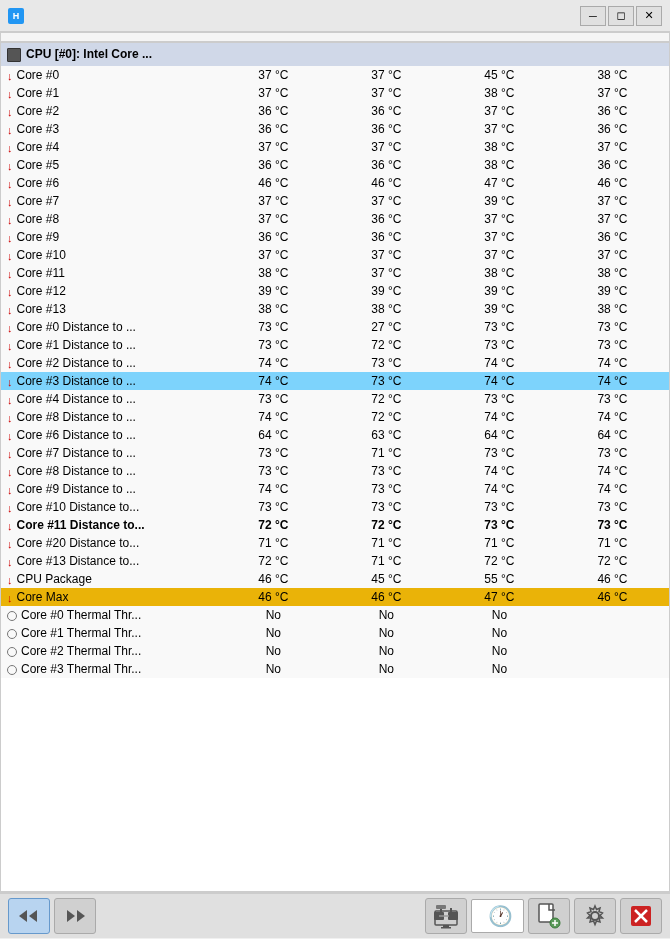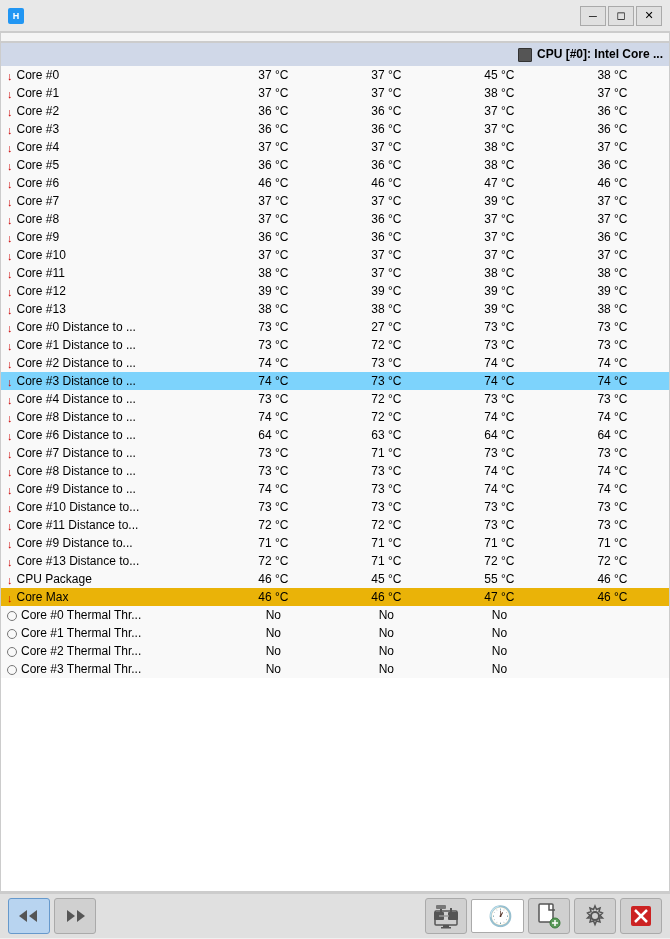--- a/index.html
+++ b/index.html
@@ -86,21 +86,20 @@
     th:nth-child(5) { width: 110px; }
 
     tbody tr {
       background: white;
     }
     tbody tr:nth-child(even) {
       background: #f9f9f9;
     }
     tbody tr.section-header {
       background: #d0d8e8;
-      text-align: right;
     }
     tbody tr.section-header td {
       font-weight: bold;
       padding: 4px 6px;
     }
     tbody td {
       padding: 2px 6px;
       font-size: 12px;
       color: #000;
       white-space: nowrap;
@@ -348,29 +347,29 @@
           <td>74 °C</td>
           <td>74 °C</td>
         </tr>
         <tr>
           <td><span style="color: rgb(204, 0, 0); font-size: 11px; margin-right: 4px; vertical-align: middle;">↓</span><span>Core #10 Distance to...</span></td>
           <td>73 °C</td>
           <td>73 °C</td>
           <td>73 °C</td>
           <td>73 °C</td>
         </tr>
-        <tr style="background: rgb(249, 249, 249);">
+        <tr style="background: rgb(249, 249, 249); font-weight: bold;">
           <td><span style="color: rgb(204, 0, 0); font-size: 11px; margin-right: 4px; vertical-align: middle;">↓</span><span>Core #11 Distance to...</span></td>
           <td>72 °C</td>
           <td>72 °C</td>
           <td>73 °C</td>
           <td>73 °C</td>
         </tr>
         <tr>
-          <td><span style="color: rgb(204, 0, 0); font-size: 11px; margin-right: 4px; vertical-align: middle;">↓</span><span>Core #9 Distance to...</span></td>
+          <td><span style="color: rgb(204, 0, 0); font-size: 11px; margin-right: 4px; vertical-align: middle;">↓</span><span>Core #20 Distance to...</span></td>
           <td>71 °C</td>
           <td>71 °C</td>
           <td>71 °C</td>
           <td>71 °C</td>
         </tr>
         <tr style="background: rgb(249, 249, 249);">
           <td><span style="color: rgb(204, 0, 0); font-size: 11px; margin-right: 4px; vertical-align: middle;">↓</span><span>Core #13 Distance to...</span></td>
           <td>72 °C</td>
           <td>71 °C</td>
           <td>72 °C</td>

